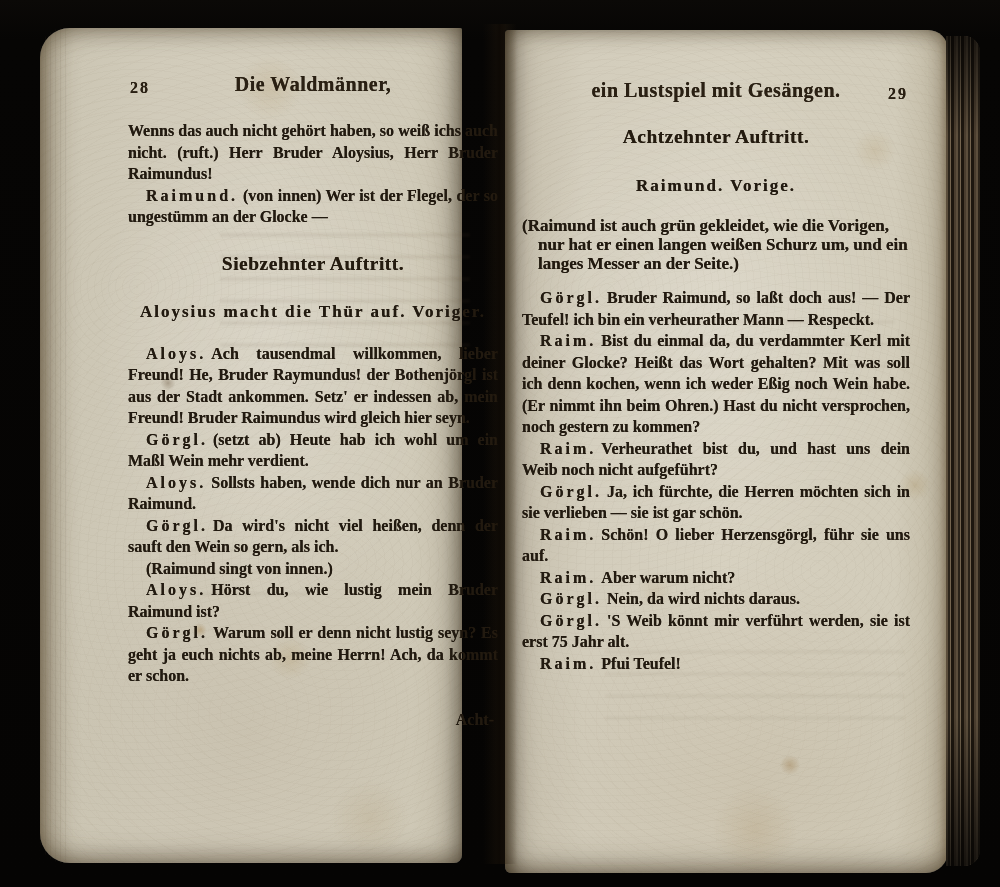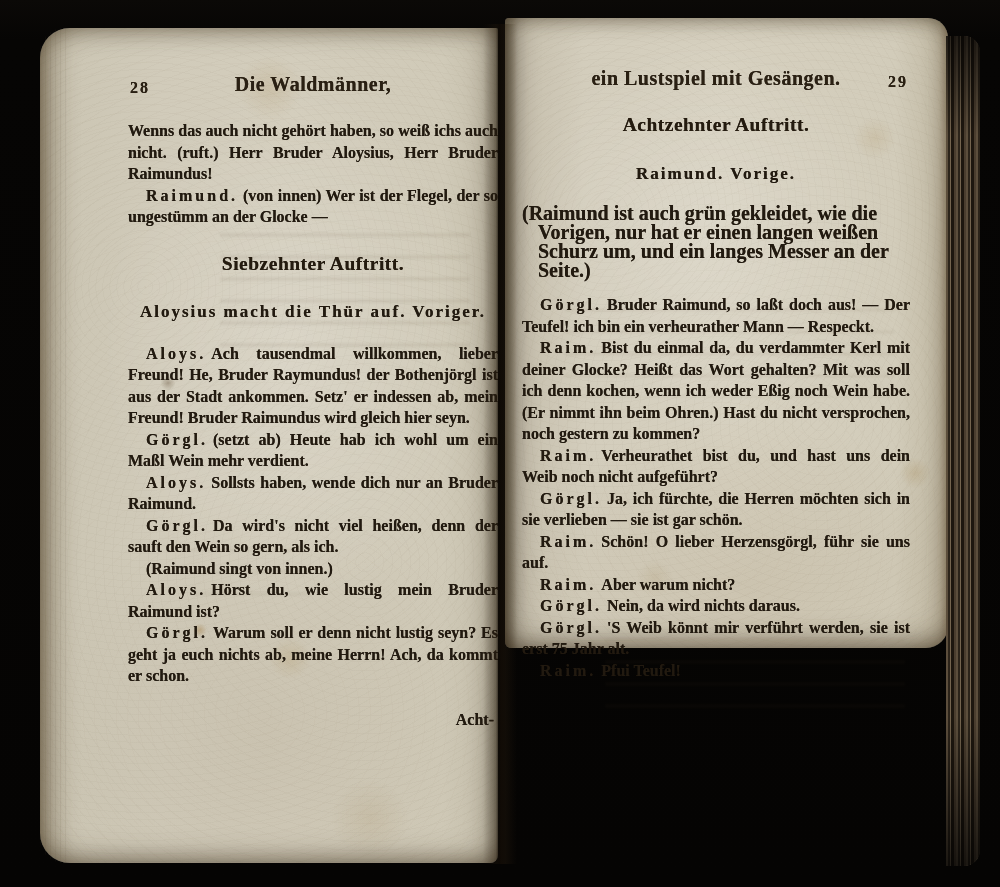--- a/index.html
+++ b/index.html
@@ -1,34 +1,34 @@
 <!DOCTYPE html>
 <html><head>
 <meta charset="utf-8">
 <style>
   html,body{margin:0;padding:0;background:#060504;}
   .scene{position:relative;width:1000px;height:887px;background:
     linear-gradient(180deg,#0b0907 0,#060504 40px,#050403 100%);
     overflow:hidden;font-family:"Liberation Serif",serif;}
   
   .page{position:absolute;color:#211910;}
-  .page-left{left:40px;top:28px;width:458px;height:835px;
+  .page-left{left:40px;top:28px;width:422px;height:835px;
     border-radius:30px 2px 8px 30px;
     background:
       radial-gradient(ellipse 60% 45% at 55% 38%, rgba(255,255,255,.16), transparent 70%),
       radial-gradient(ellipse 70% 40% at 50% 85%, rgba(120,100,70,.10), transparent 75%),
       linear-gradient(90deg,#aca38e 0px,#c2bba8 12px,#ccc6b4 34px,#d1cbba 120px,#d3cdbc 55%,#d0cab8 88%,#c4bdaa 99%,#b5ad99 100%);
     box-shadow:inset 22px 0 30px -14px rgba(70,55,30,.45),
                inset -16px 0 26px -12px rgba(35,25,12,.55),
                inset 0 -18px 28px -16px rgba(60,45,25,.5),
                inset 0 16px 24px -14px rgba(70,55,30,.4);}
   .page-left::before{content:"";position:absolute;inset:0;border-radius:inherit;
     background:repeating-linear-gradient(90deg, rgba(90,75,55,.10) 0 1px, transparent 1px 5px);
     width:30px;opacity:.8;}
-  .page-right{left:505px;top:18px;width:443px;height:630px;
+  .page-right{left:505px;top:30px;width:443px;height:843px;
     border-radius:4px 20px 22px 6px;
     background:
       radial-gradient(ellipse 60% 45% at 45% 35%, rgba(255,255,255,.17), transparent 70%),
       radial-gradient(ellipse 75% 35% at 55% 90%, rgba(130,105,65,.12), transparent 75%),
       linear-gradient(90deg,#a59c86 0px,#c6bfad 14px,#d3cdbc 80px,#d6d0bf 50%,#d2ccba 88%,#c2baa5 98%,#ac9f87 100%);
     box-shadow:inset 16px 0 26px -10px rgba(35,25,12,.6),
                inset -12px 0 22px -10px rgba(70,55,30,.45),
                inset 0 -20px 30px -16px rgba(60,45,25,.5),
                inset 0 14px 22px -14px rgba(70,55,30,.35);}
   
@@ -76,21 +76,21 @@
   .pagenum-left{position:absolute;left:2px;top:3px;font-size:16px;letter-spacing:2px;}
   .pagenum-right{position:absolute;right:2px;top:3px;font-size:16px;letter-spacing:2px;}
   .para{margin:0;text-indent:18px;}
   .para.noindent{text-indent:0;}
   .speaker{letter-spacing:3px;margin-right:5px;}
   .speaker:empty{display:none;margin:0;}
   .scene-heading{margin:25px 0 0;text-align:center;text-indent:0;font-size:19.5px;
     letter-spacing:.5px;color:#241b0f;}
   .scene-chars{margin:27px 0 20px;text-align:center;text-indent:0;font-size:17px;
     letter-spacing:2px;}
-  .stage-dir{margin:0 0 14px;font-size:20px;line-height:19px;text-align:left;
+  .stage-dir{margin:0 0 14px;font-size:17px;line-height:19px;text-align:left;
     padding-left:16px;text-indent:-16px;}
   .catchword{margin-top:22px;text-align:right;padding-right:4px;}
 </style>
 </head>
 <body>
 
 <div class="scene">
 
   <div class="page page-left">
     <div class="speckle"></div>

